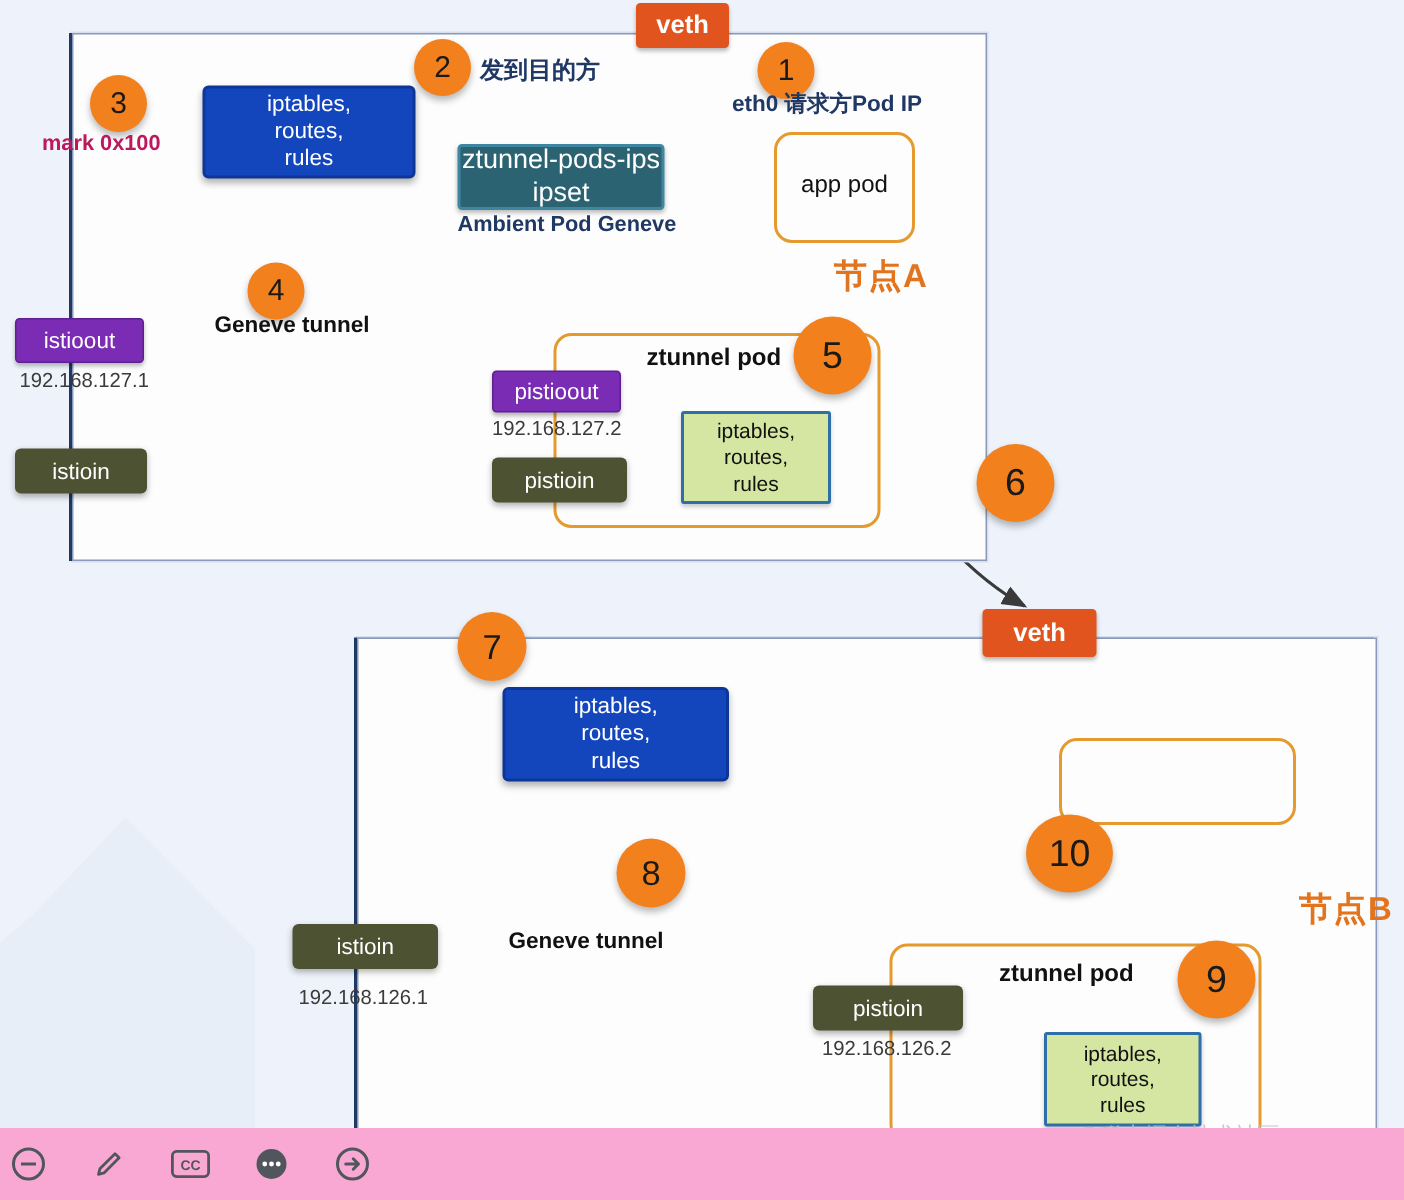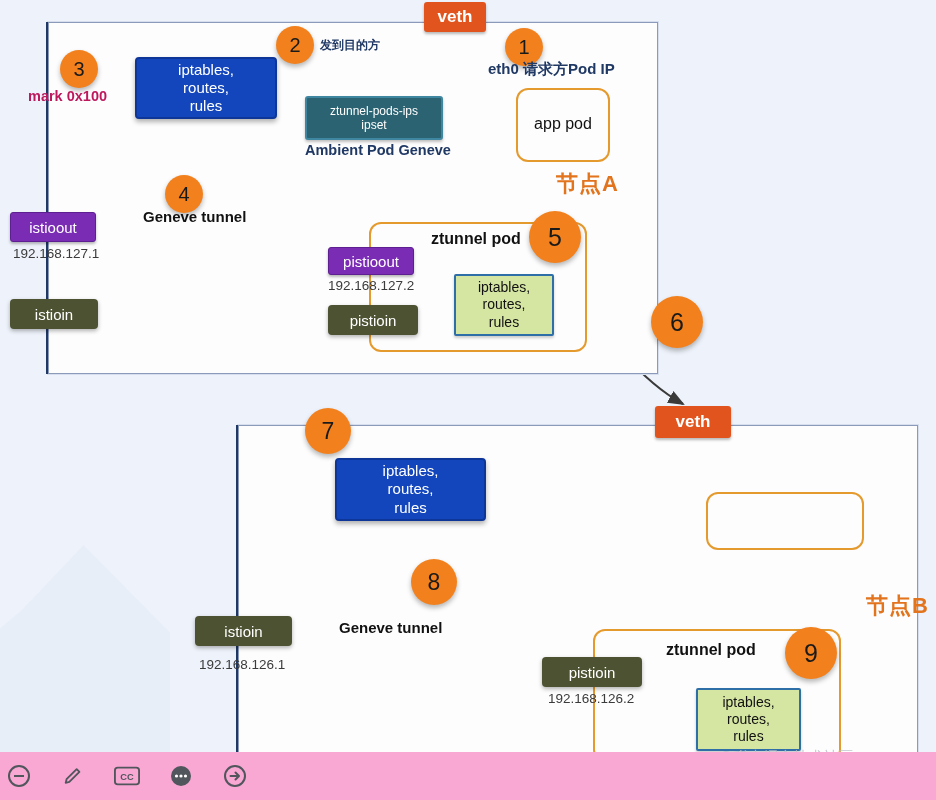--- a/index.html
+++ b/index.html
@@ -43,21 +43,21 @@
   .veth{
     background:#e2541d;color:#fff;font-weight:bold;font-size:17px;
     border-radius:3px;box-shadow:0 2px 3px rgba(0,0,0,.28);
   }
   .iptables-blue{
     background:#1346bd;color:#fff;font-size:15px;line-height:1.22;
     border:2px solid #0e3699;border-radius:4px;
     box-shadow:0 3px 5px rgba(0,0,0,.3);
   }
   .ipset-teal{
-    background:#2c6372;color:#fff;font-size:12px;line-height:1.2;
+    background:#2c6372;color:#fff;font-size:18px;line-height:1.2;
     border:2px solid #3f86a0;border-radius:3px;
     box-shadow:0 2px 3px rgba(0,0,0,.25);
   }
   .caption-blue{
     position:absolute;color:#1f3864;font-weight:bold;font-size:14.5px;
     white-space:nowrap;
   }
   .purple{
     background:#7a2cb4;color:#fff;font-size:15px;border:1.5px solid #5e2090;
     border-radius:3px;box-shadow:0 2px 3px rgba(0,0,0,.28);
@@ -177,21 +177,21 @@
 
   <div class="box veth" style="left:424px;top:2px;width:62px;height:30px;">veth</div>
 
   <div class="step s-sm" style="left:505px;top:28px;">1</div>
   <div class="cn-label" style="left:488px;top:60px;">eth0 请求方Pod IP</div>
 
   <div class="pod-rounded" style="left:516px;top:88px;width:94px;height:74px;"></div>
   <div class="pod-text" style="left:516px;top:114px;width:94px;">app pod</div>
 
   <div class="step s-sm" style="left:276px;top:26px;">2</div>
-  <div class="cn-label" style="left:320px;top:37px;font-size:12px;text-align:right;">发到目的方</div>
+  <div class="cn-label" style="left:320px;top:37px;font-size:16px;text-align:right;">发到目的方</div>
 
   <div class="step s-sm" style="left:60px;top:50px;">3</div>
   <div class="mark-label" style="left:28px;top:88px;">mark 0x100</div>
 
   <div class="box iptables-blue" style="left:135px;top:57px;width:142px;height:62px;">iptables,
 routes,
 rules</div>
 
   <div class="box ipset-teal" style="left:305px;top:96px;width:138px;height:44px;">ztunnel-pods-ips
 ipset</div>
@@ -244,20 +244,21 @@
   <div class="ip-label" style="left:548px;top:691px;">192.168.126.2</div>
 
   <div class="box green-rules" style="left:696px;top:688px;width:105px;height:63px;">iptables,
 routes,
 rules</div>
 
   <div class="step s-lg" style="left:785px;top:627px;">9</div>
 
   <div class="pod-rounded" style="left:706px;top:492px;width:158px;height:58px;"></div>
 
+  <div class="step s-lg" style="left:684px;top:543px;width:58px;height:52px;border-radius:50%;">10</div>
 
   <div class="watermark">@稀土掘金技术社区</div>
 </div>
 
 <div class="toolbar">
   <div class="tb-ico">
     <svg width="24" height="24" viewBox="0 0 24 24">
         <circle cx="12" cy="12" r="10" fill="none" stroke="#51565c" stroke-width="2"></circle>
         <path d="M7 12h10" stroke="#51565c" stroke-width="2"></path>
       </svg>

